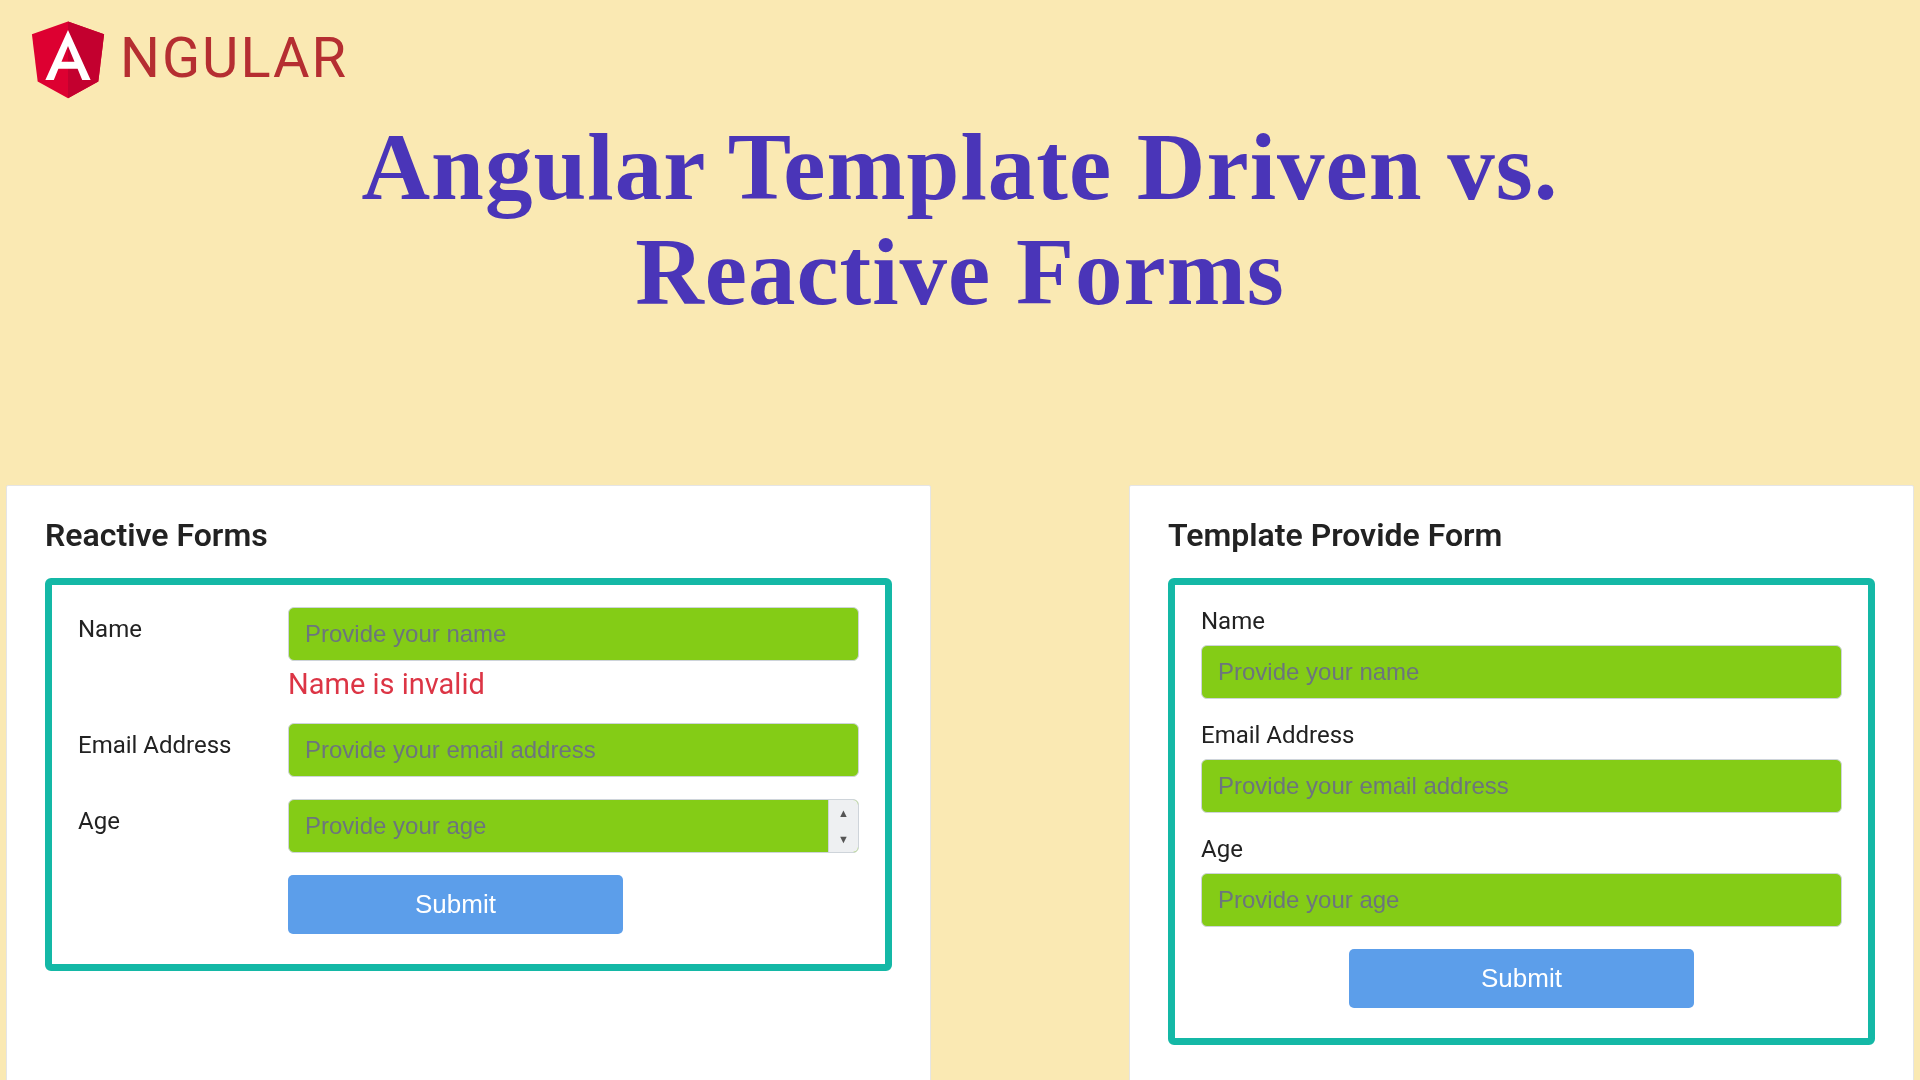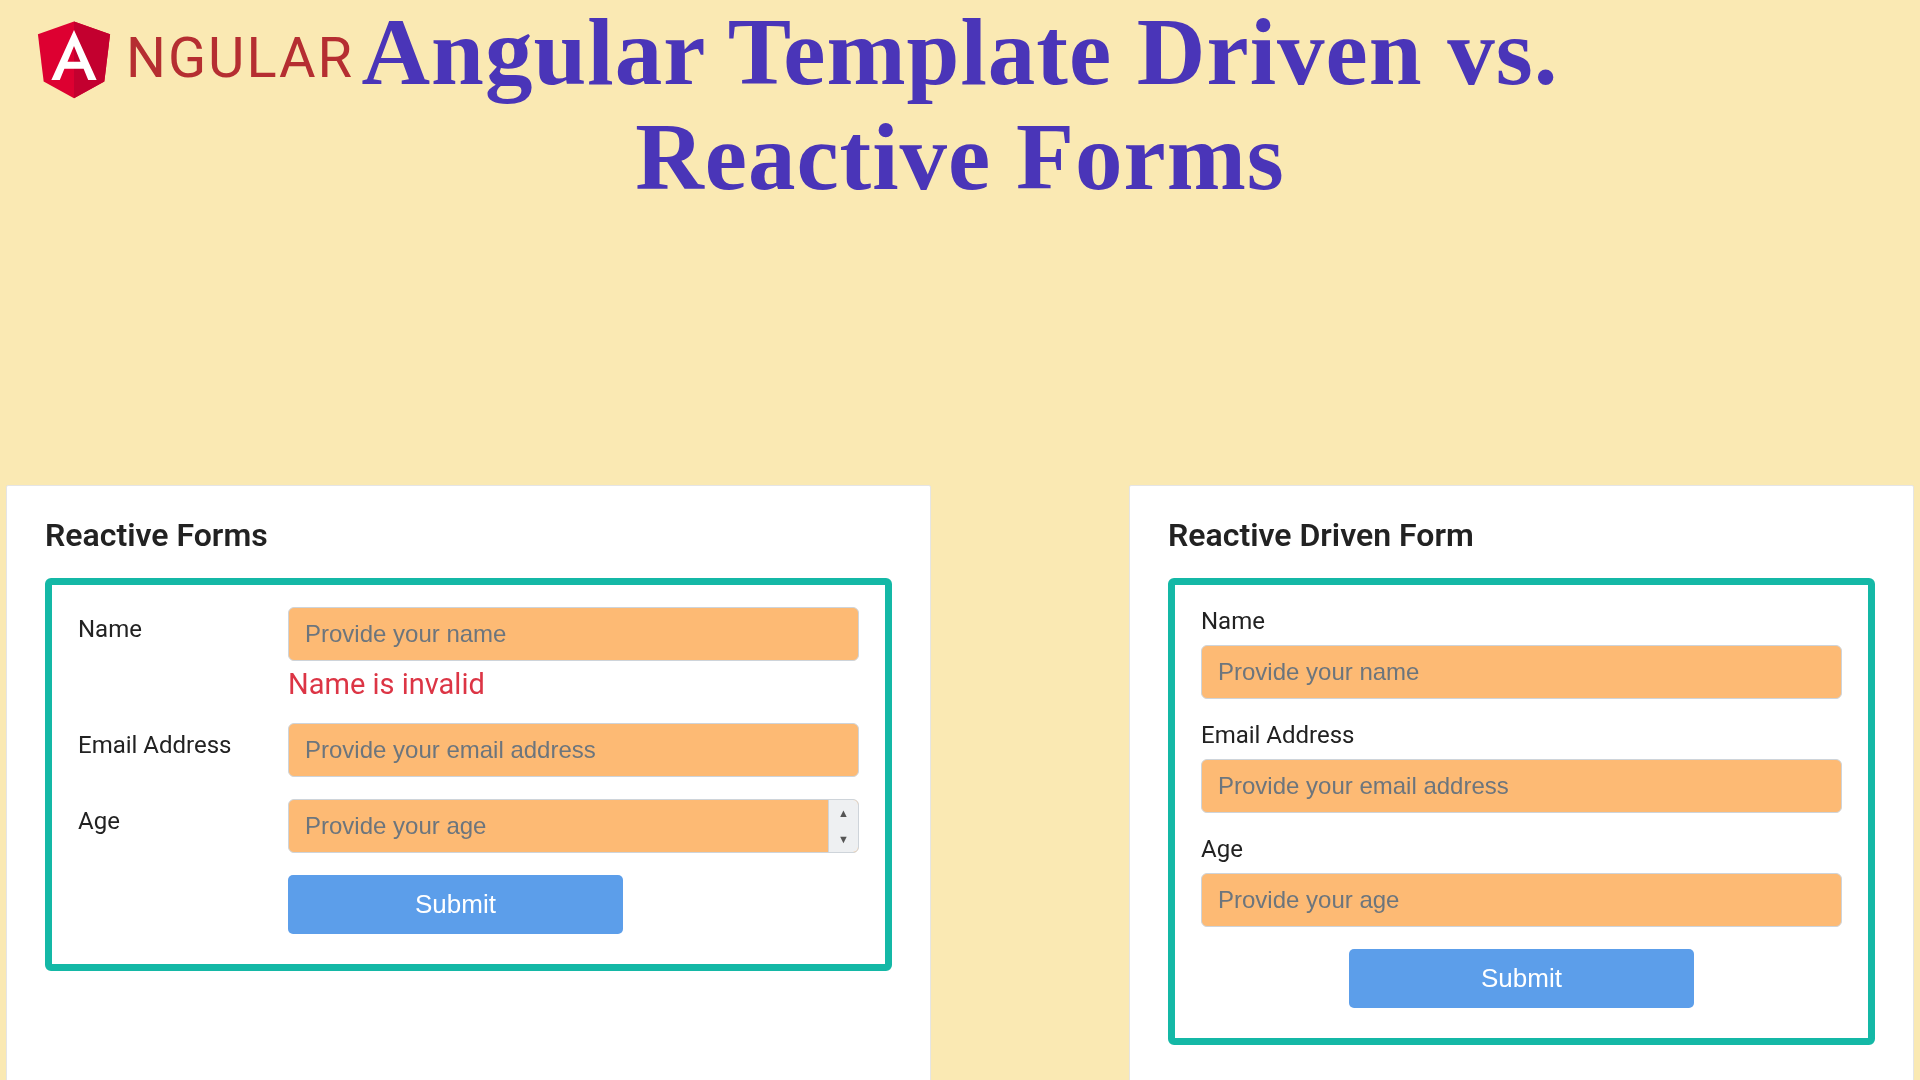--- a/index.html
+++ b/index.html
@@ -7,38 +7,39 @@
     width: 1920px;
     height: 1080px;
     background: #fae9b3;
     font-family: -apple-system, BlinkMacSystemFont, "Segoe UI", Roboto, Helvetica, Arial, sans-serif;
     overflow: hidden;
     position: relative;
   }
   .logo-wrap {
     position: absolute;
     top: 10px;
-    left: 26px;
+    left: 20px;
     display: flex;
     align-items: center;
   }
   .logo-wrap svg { display: block; }
   .logo-text {
     font-size: 56px;
     color: #b52e31;
     letter-spacing: 2px;
     margin-left: 4px;
     font-weight: 400;
   }
   .page-title {
     text-align: center;
     color: #4a35b8;
     font-weight: 900;
     font-size: 95px;
     line-height: 1.1;
+    padding-top: 115px;
     font-family: Georgia, "Times New Roman", serif;
     letter-spacing: 1px;
   }
   .panels {
     position: absolute;
     top: 485px;
     left: 0;
     width: 100%;
     display: flex;
     justify-content: space-between;
@@ -83,21 +84,21 @@
     padding-top: 8px;
   }
   .row-controls { flex: 1; }
   .form-control {
     width: 100%;
     font-size: 24px;
     padding: 12px 16px;
     border: 1px solid #ced4da;
     border-radius: 6px;
     color: #495057;
-    background: #fdba74;
+    background: #84cc16;
   }
   .form-control::placeholder { color: #6c757d; }
   .number-wrap { position: relative; }
   .spinner {
     position: absolute;
     right: 1px;
     top: 1px;
     bottom: 1px;
     width: 30px;
     display: flex;
@@ -195,21 +196,21 @@
         <div class="row-label"></div>
         <div class="row-controls">
           <button class="btn-submit btn-left">Submit</button>
         </div>
       </div>
 
     </div>
   </div>
 
   <div class="panel panel-right">
-    <div class="panel-title">Reactive Driven Form</div>
+    <div class="panel-title">Template Provide Form</div>
     <div class="card">
 
       <div class="stack-group">
         <label class="stack-label">Name</label>
         <input type="text" class="form-control" placeholder="Provide your name" style="">
       </div>
 
       <div class="stack-group">
         <label class="stack-label">Email Address</label>
         <input type="text" class="form-control" placeholder="Provide your email address" style="">

